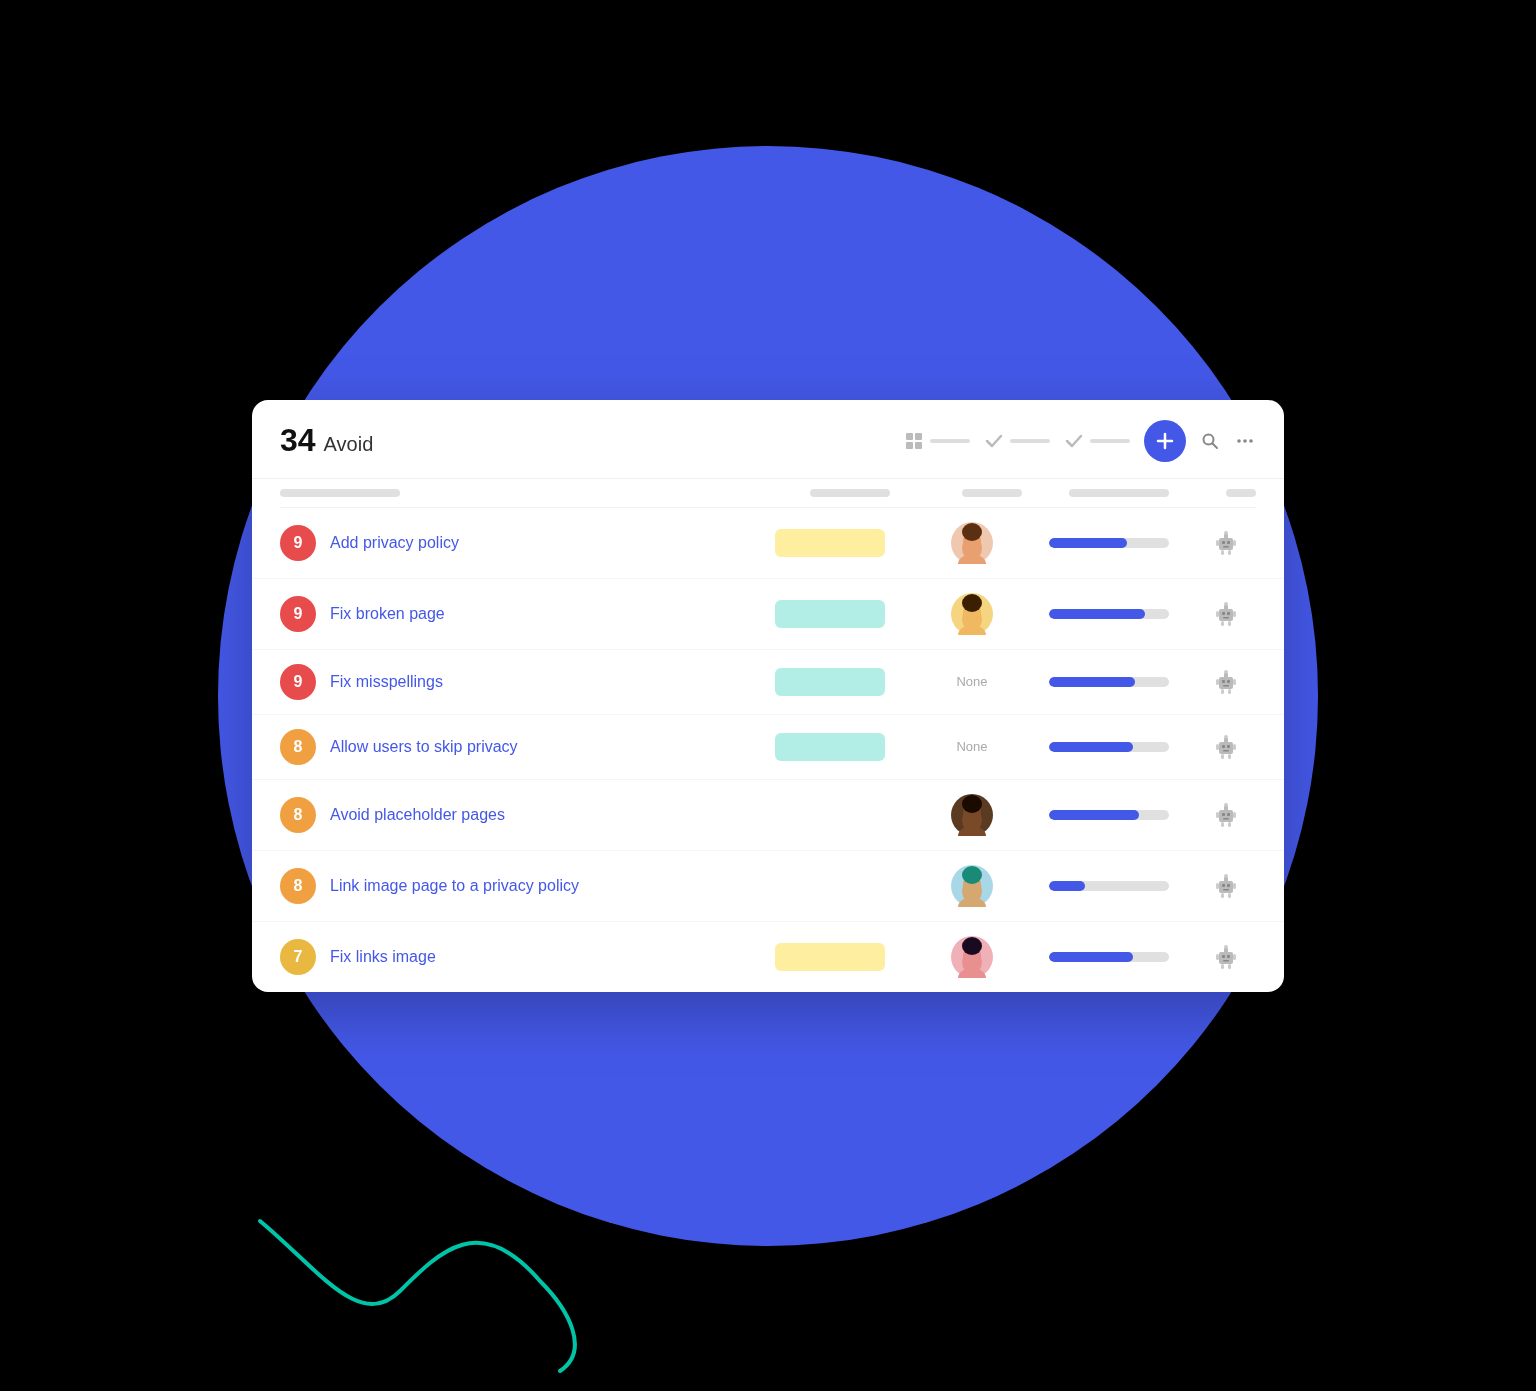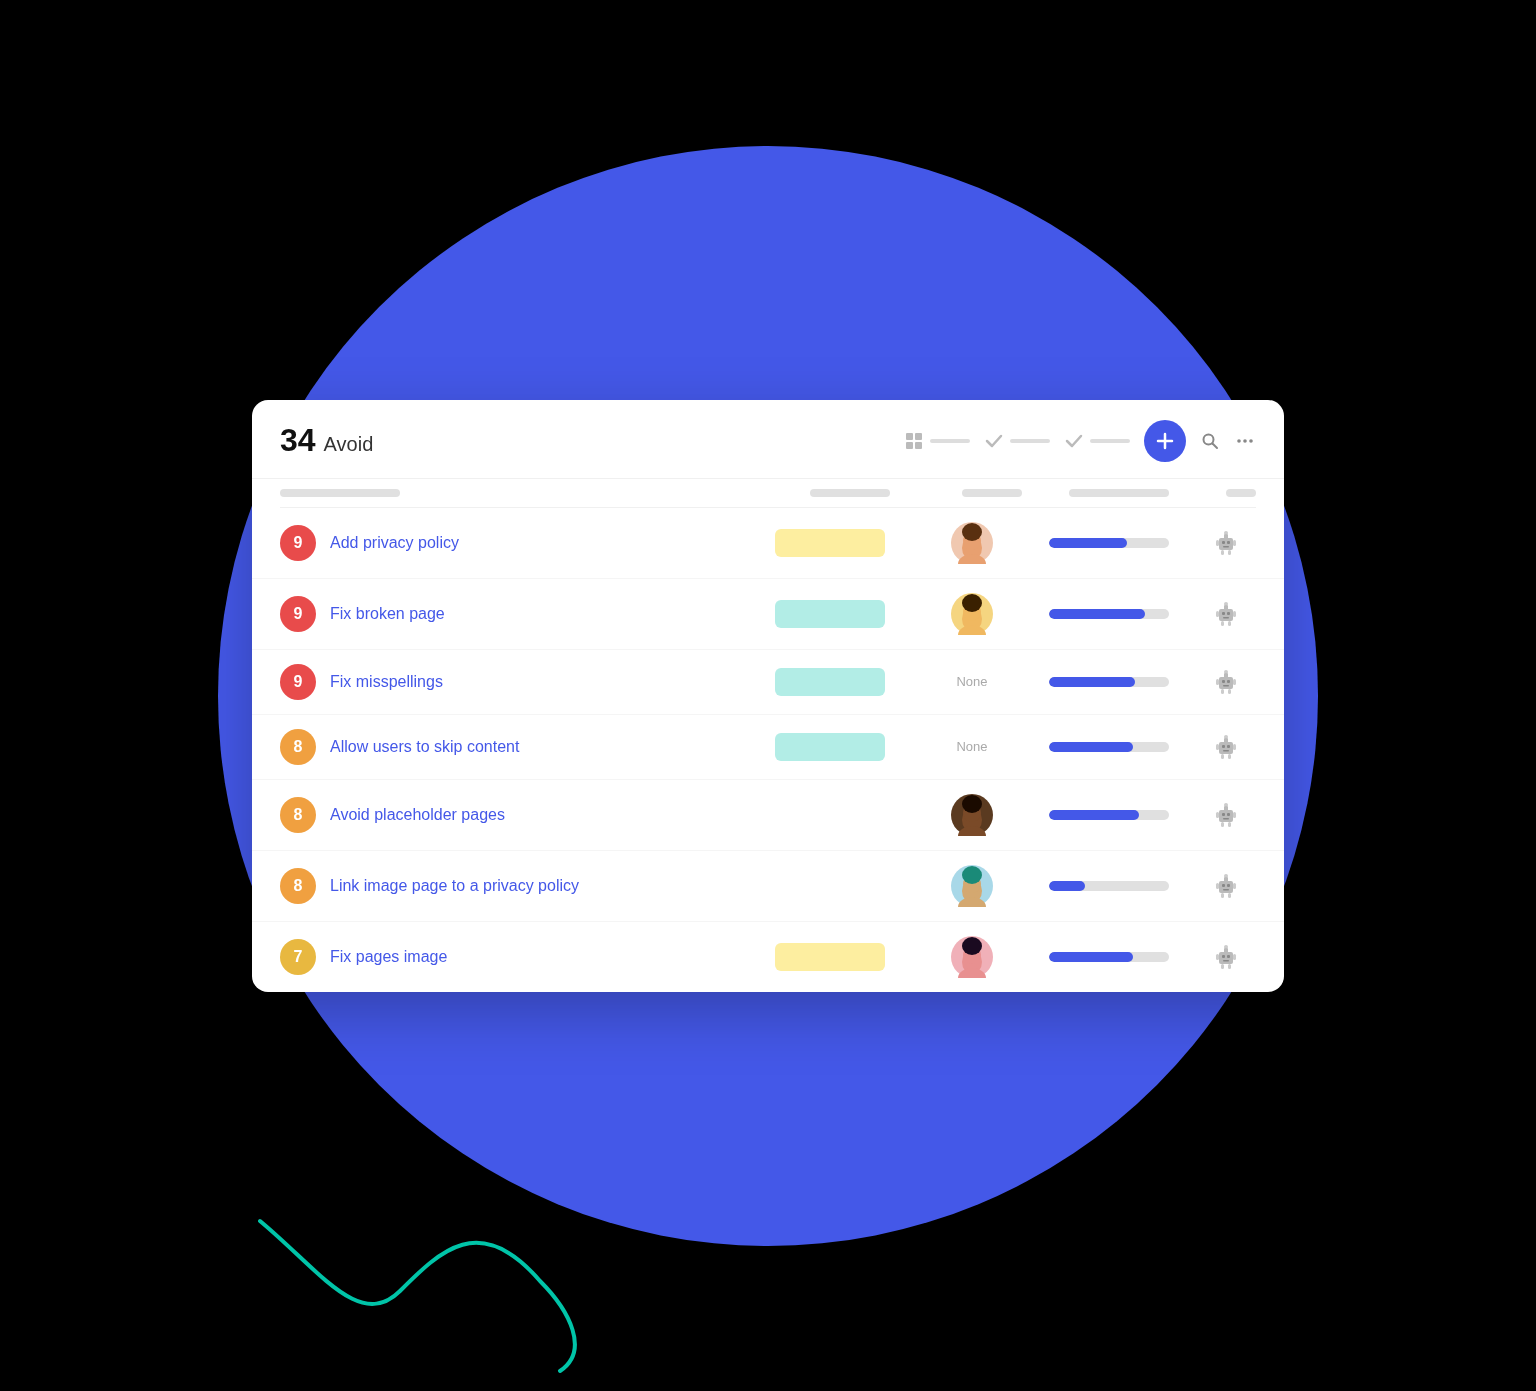--- a/index.html
+++ b/index.html
@@ -372,21 +372,21 @@
     <rect x="21" y="11" width="3" height="6" rx="1.5" fill="#ccc"></rect>
     <rect x="9" y="21" width="3" height="5" rx="1.5" fill="#ccc"></rect>
     <rect x="16" y="21" width="3" height="5" rx="1.5" fill="#ccc"></rect>
     <line x1="14" y1="5" x2="14" y2="9" stroke="#bbb" stroke-width="1.5"></line>
   </svg>
         </div>
   </div>
       <div class="task-row">
     <div class="task-left">
       <div class="priority-badge" style="background:#F0A040">8</div>
-      <span class="task-name">Allow users to skip content</span>
+      <span class="task-name">Allow users to skip privacy</span>
     </div>
     <div style="display:flex;justify-content:center">
           <div class="tag-pill tag-teal"></div>
         </div>
     <div style="display:flex;justify-content:center">
           <div class="none-text">None</div>
         </div>
     <div style="display:flex;align-items:center;justify-content:center">
       <div class="progress-track">
         <div class="progress-fill" style="width:70%"></div>
@@ -484,21 +484,21 @@
     <rect x="21" y="11" width="3" height="6" rx="1.5" fill="#ccc"></rect>
     <rect x="9" y="21" width="3" height="5" rx="1.5" fill="#ccc"></rect>
     <rect x="16" y="21" width="3" height="5" rx="1.5" fill="#ccc"></rect>
     <line x1="14" y1="5" x2="14" y2="9" stroke="#bbb" stroke-width="1.5"></line>
   </svg>
         </div>
   </div>
       <div class="task-row">
     <div class="task-left">
       <div class="priority-badge" style="background:#E8B840">7</div>
-      <span class="task-name">Fix pages image</span>
+      <span class="task-name">Fix links image</span>
     </div>
     <div style="display:flex;justify-content:center">
           <div class="tag-pill tag-yellow"></div>
         </div>
     <div style="display:flex;justify-content:center">
           <div class="assignee-cell">
             <svg width="42" height="42" viewBox="0 0 42 42" xmlns="http://www.w3.org/2000/svg">
     <circle cx="21" cy="21" r="21" fill="#f0b0b8"></circle>
     <ellipse cx="21" cy="26" rx="10" ry="12" fill="#e89090"></ellipse>
     <circle cx="21" cy="19" r="9" fill="#e89090"></circle>

